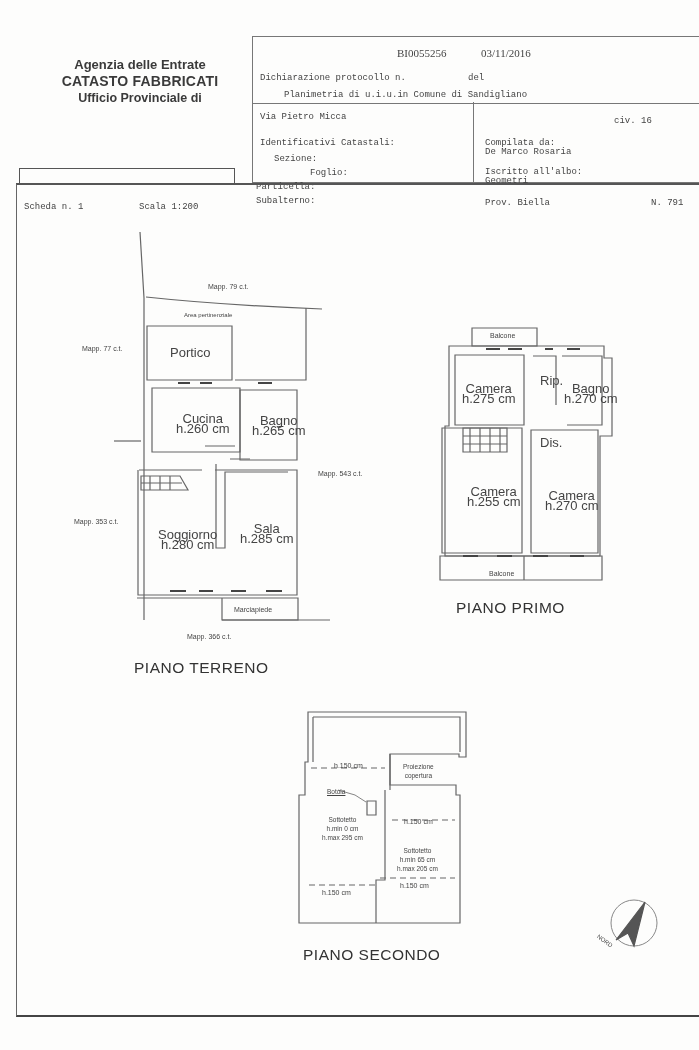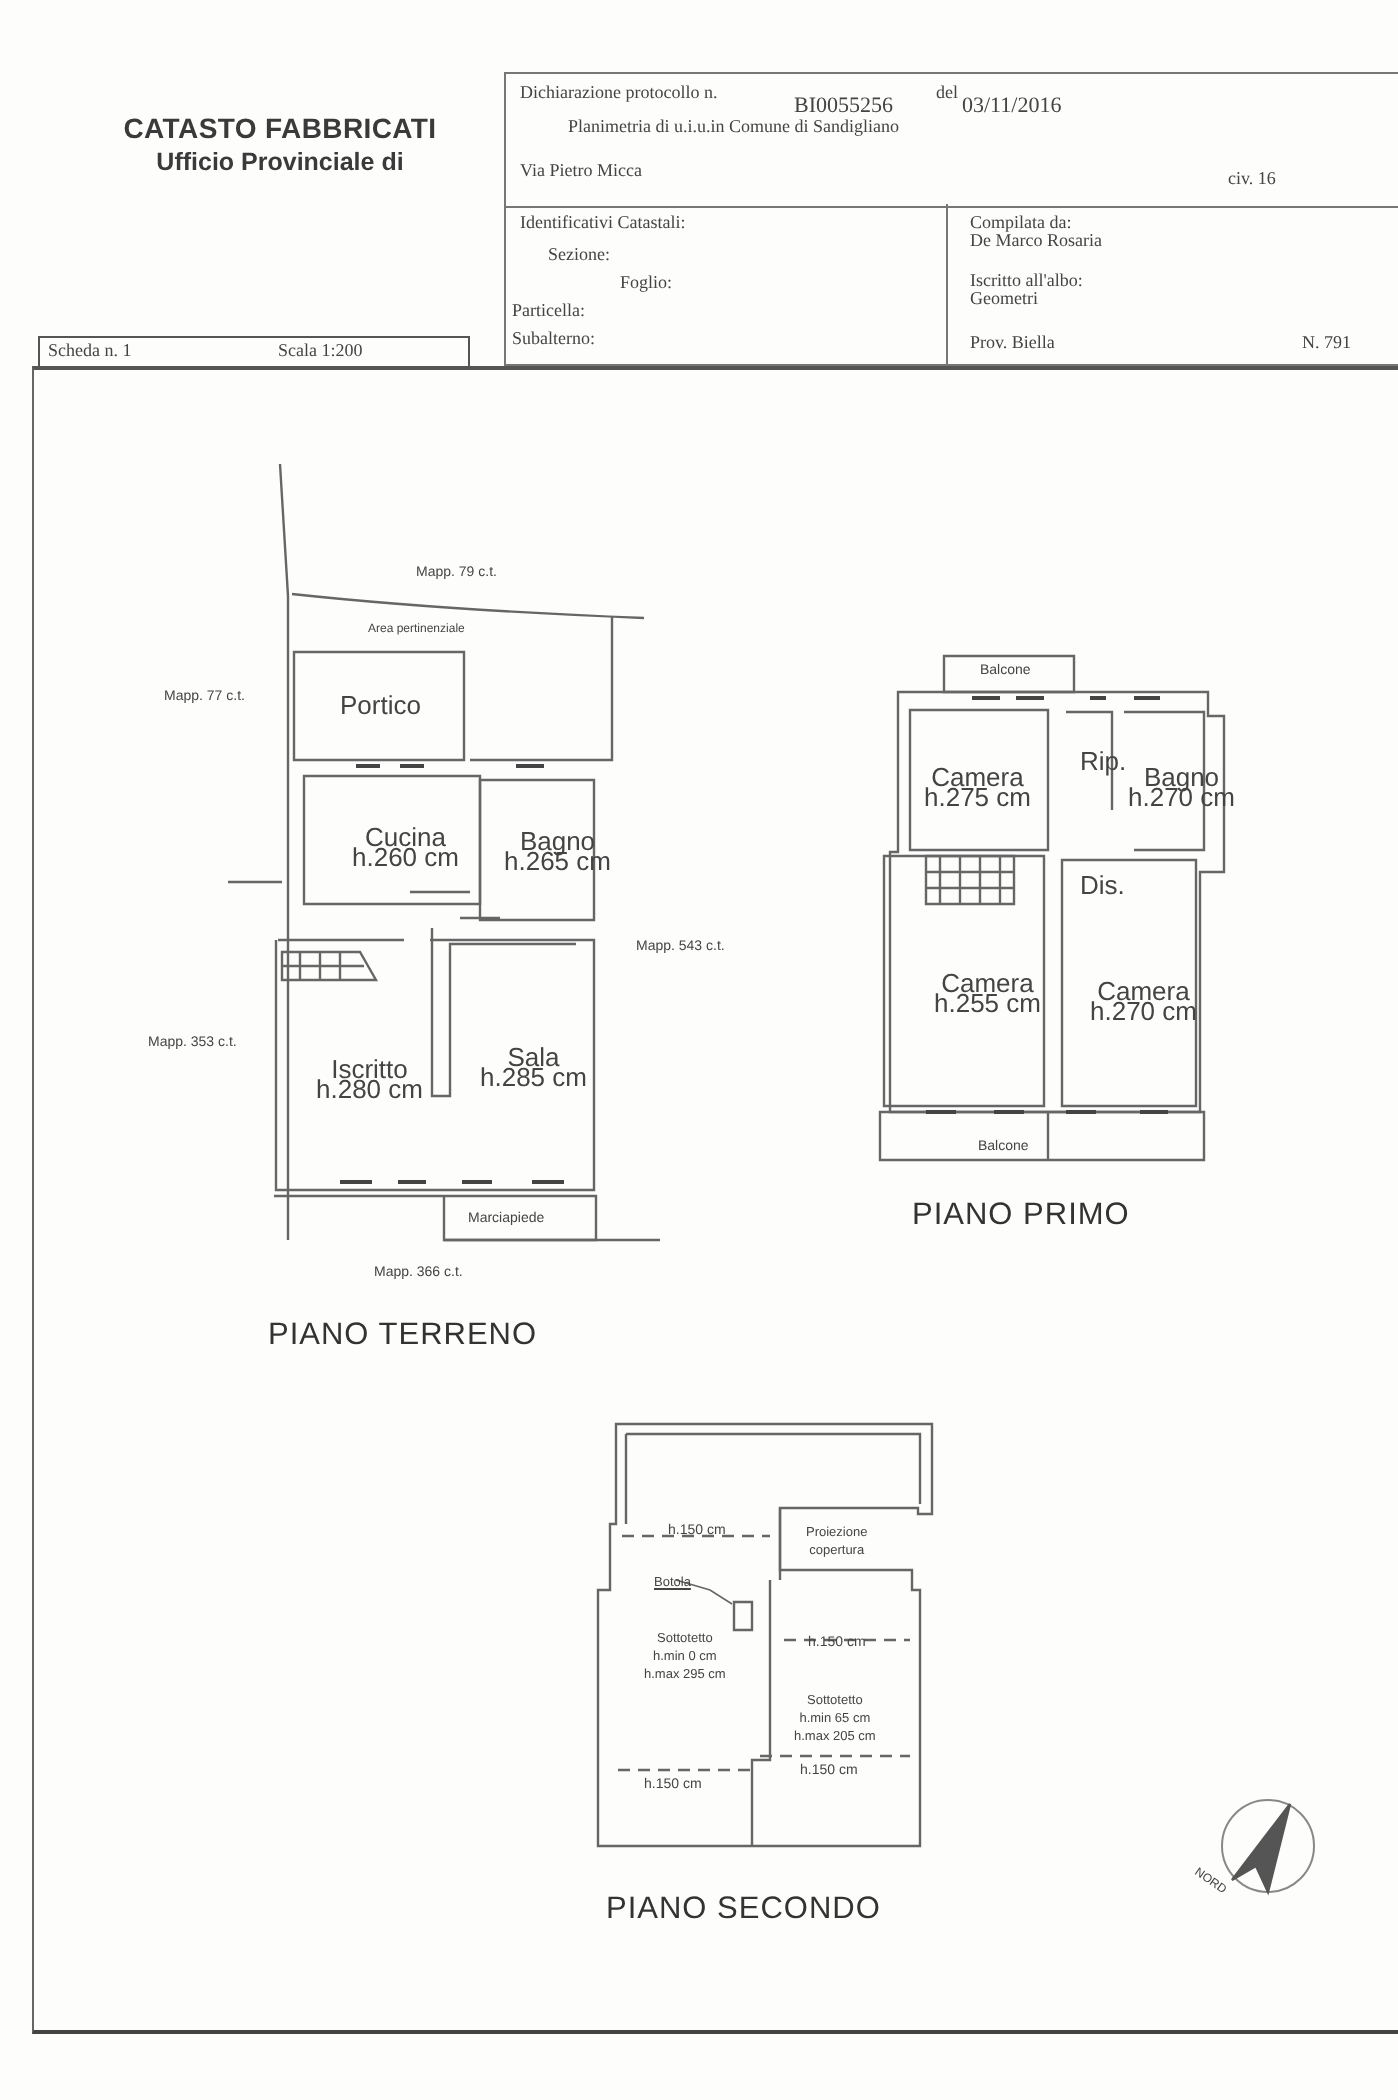--- a/index.html
+++ b/index.html
@@ -3,37 +3,38 @@
 <meta charset="utf-8">
 <style>
   html,body{margin:0;padding:0;background:#fdfdfc;}
   body{width:699px;height:1050px;position:relative;overflow:hidden;font-family:"Liberation Sans",sans-serif;color:#333;}
   .abs{position:absolute;}
   .agency{left:40px;top:56px;width:200px;text-align:center;color:#3a3a3a;}
   .agency .l1{font-size:13px;font-weight:bold;line-height:17px;}
   .agency .l2{font-size:14px;font-weight:bold;line-height:17px;letter-spacing:.2px;}
   .agency .l3{font-size:12.5px;font-weight:bold;line-height:17px;}
   .agency .l4{font-size:13.5px;font-weight:bold;line-height:20px;}
-  .mono{font-family:Liberation Serif, serif;font-size:9px;color:#444;}
+  .mono{font-family:Liberation Mono, monospace;font-size:9px;color:#444;margin-top:32px;}
   .serif{font-family:"Liberation Serif",serif;color:#444;}
   .box{border:1px solid #777;}
   .hdr-top{left:252px;top:36px;width:460px;height:66px;border-right:none;}
   .hdr-bot{left:252px;top:102px;width:460px;height:80px;border-right:none;border-top:none;}
   .hdr-div{left:473px;top:102px;width:1px;height:80px;background:#777;}
   .scheda{left:19px;top:168px;width:214px;height:14px;border:1.2px solid #555;}
   .frame{left:16px;top:183px;width:700px;height:830px;border-left:1px solid #666;border-top:2px solid #555;border-bottom:2px solid #444;}
   .lbl{font-size:7px;color:#444;white-space:nowrap;}
   .room{font-size:13px;color:#444;text-align:center;line-height:10px;white-space:nowrap;}
   .title{font-size:15.5px;color:#333;letter-spacing:.5px;white-space:nowrap;}
   svg{position:absolute;left:0;top:0;}
 </style>
 </head>
 <body>
 
 <div class="abs agency">
+  <div class="l1">Agenzia delle Entrate</div>
   <div class="l2">CATASTO FABBRICATI</div>
   <div class="l3">Ufficio Provinciale di</div>
 </div>
 
 <div class="abs box hdr-top"></div>
 <div class="abs mono" style="left:260px;top:41px;">Dichiarazione protocollo n.</div>
 <div class="abs serif" style="left:397px;top:47px;font-size:11px;">BI0055256</div>
 <div class="abs mono" style="left:468px;top:41px;text-align:center;">del</div>
 <div class="abs serif" style="left:481px;top:47px;font-size:11px;">03/11/2016</div>
 <div class="abs mono" style="left:260px;top:58px;padding-left:24px;">Planimetria di u.i.u.in Comune di Sandigliano</div>
@@ -115,21 +116,21 @@
     <div>Cucina</div>
     <div>h.260 cm</div>
   </div>
 <div class="abs room" style="left:252px;top:416px;">
     <div>Bagno</div>
     <div>h.265 cm</div>
   </div>
 <div class="abs lbl" style="left:318px;top:470px;">Mapp. 543 c.t.</div>
 <div class="abs lbl" style="left:74px;top:518px;">Mapp. 353 c.t.</div>
 <div class="abs room" style="left:158px;top:530px;">
-    <div>Iscritto</div>
+    <div>Soggiorno</div>
     <div>h.280 cm</div>
   </div>
 <div class="abs room" style="left:240px;top:524px;">
     <div>Sala</div>
     <div>h.285 cm</div>
   </div>
 <div class="abs lbl" style="left:234px;top:606px;">Marciapiede</div>
 <div class="abs lbl" style="left:187px;top:633px;">Mapp. 366 c.t.</div>
 <div class="abs title" style="left:134px;top:659px;">PIANO TERRENO</div>
 

